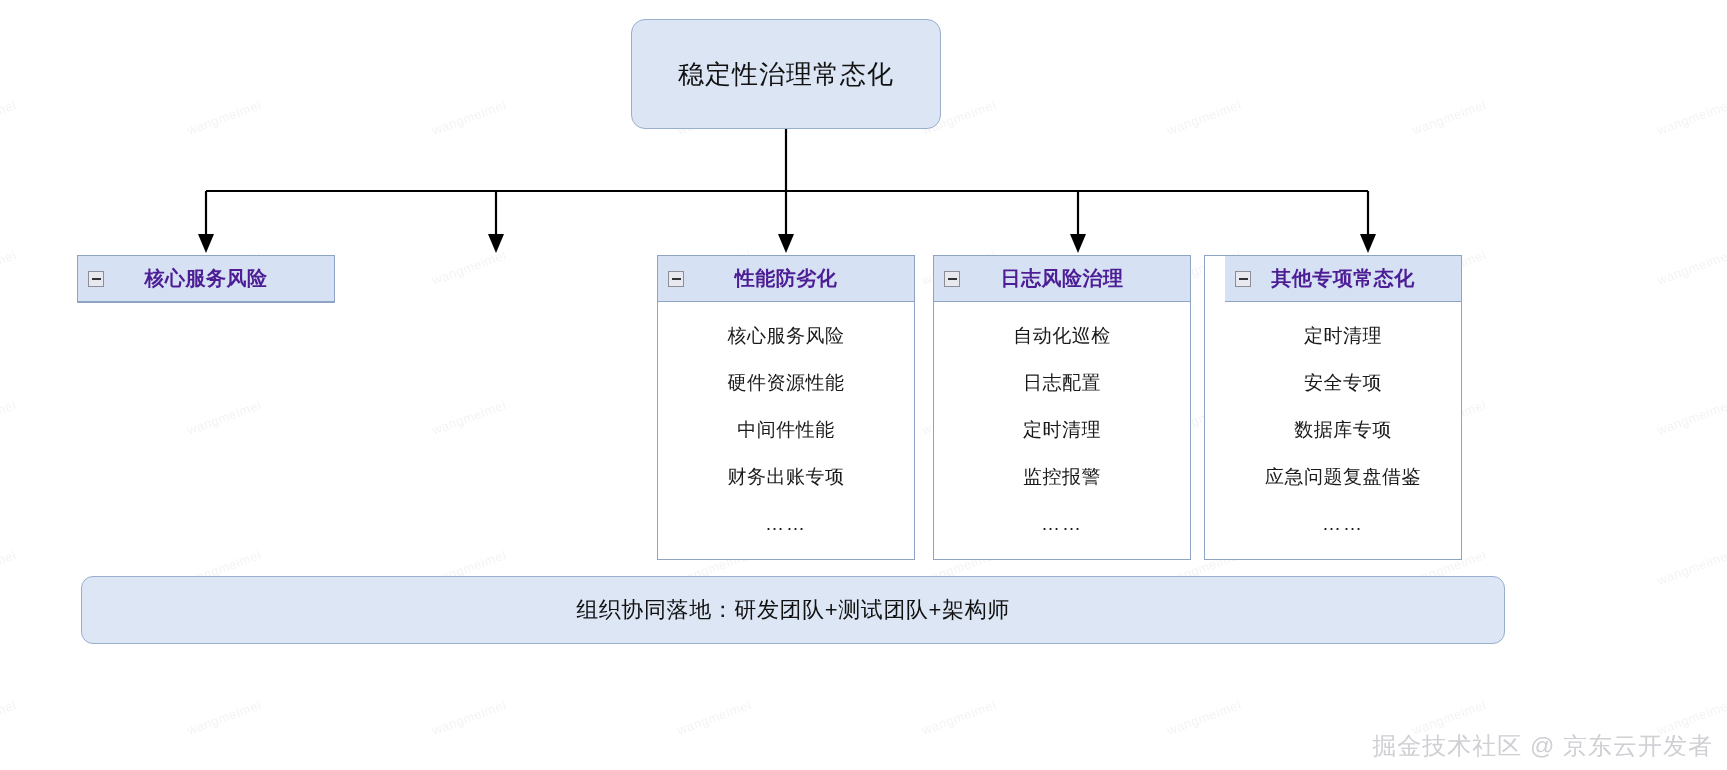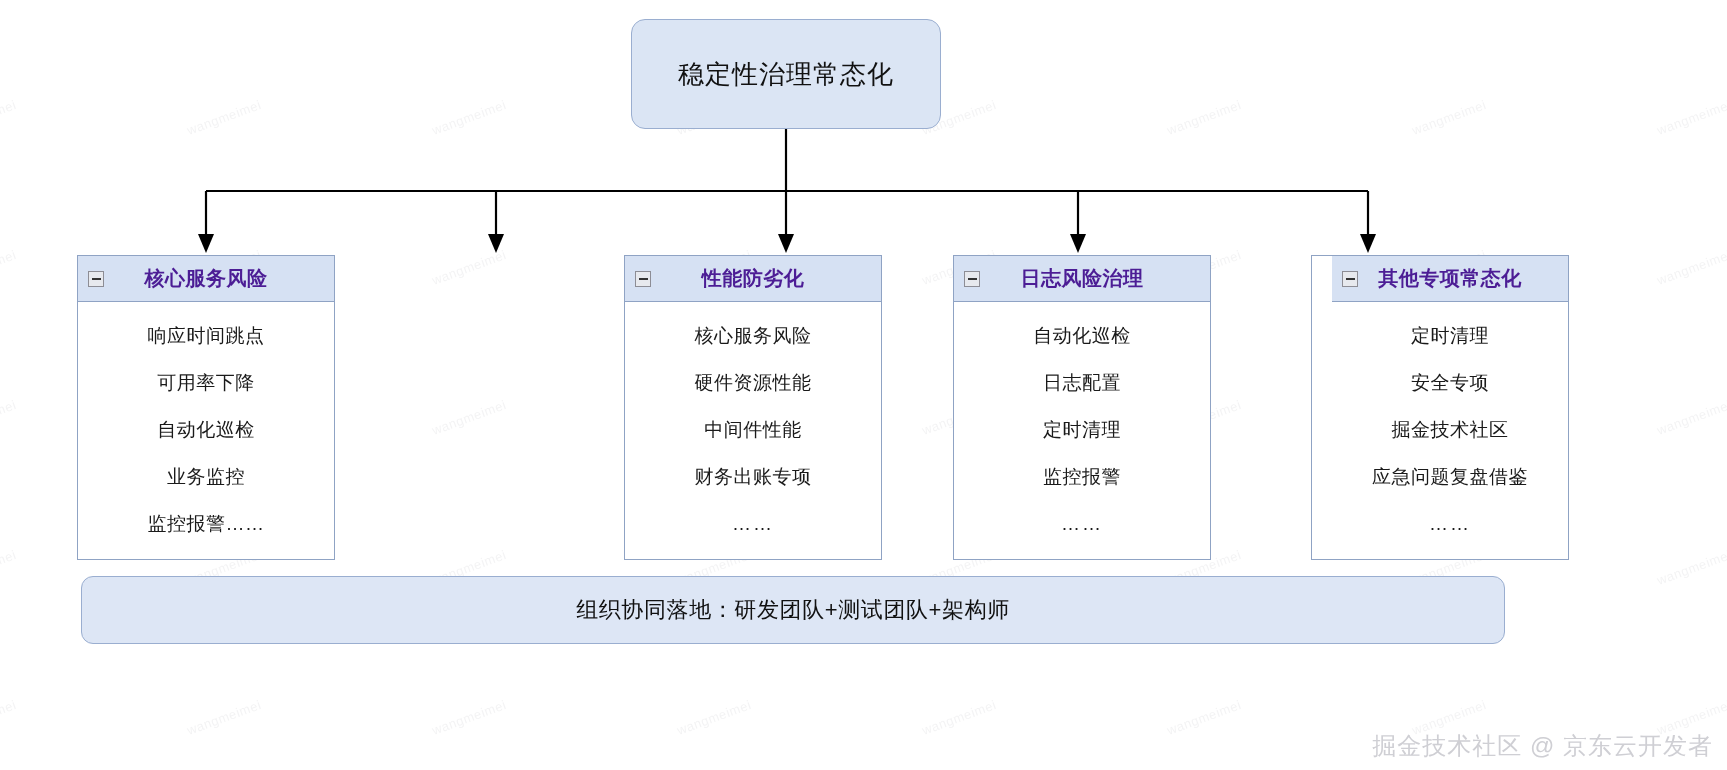--- a/index.html
+++ b/index.html
@@ -241,73 +241,66 @@
     <span class="root-label">稳定性治理常态化</span>
   </div>
 
   <div class="column" style="left:77px;">
     <div class="col-header">
       <span class="collapse-box">
           <i></i>
         </span>
       <span class="header-label">核心服务风险</span>
     </div>
-    <div class="col-body">
-      <div class="col-item">响应时间跳点</div>
-      <div class="col-item">可用率下降</div>
-      <div class="col-item">自动化巡检</div>
-      <div class="col-item">业务监控</div>
-      <div class="col-item">监控报警……</div>
-    </div>
-  </div>
-
-
-  <div class="column" style="left:624px;">
+  </div>
+
+
+  <div class="column" style="left:657px;">
     <div class="col-header">
       <span class="collapse-box">
           <i></i>
         </span>
       <span class="header-label">性能防劣化</span>
     </div>
     <div class="col-body">
       <div class="col-item">核心服务风险</div>
       <div class="col-item">硬件资源性能</div>
       <div class="col-item">中间件性能</div>
       <div class="col-item">财务出账专项</div>
       <div class="col-item ellipsis">……</div>
     </div>
   </div>
 
-  <div class="column" style="left:953px;">
+  <div class="column" style="left:933px;">
     <div class="col-header">
       <span class="collapse-box">
           <i></i>
         </span>
       <span class="header-label">日志风险治理</span>
     </div>
     <div class="col-body">
       <div class="col-item">自动化巡检</div>
       <div class="col-item">日志配置</div>
       <div class="col-item">定时清理</div>
       <div class="col-item">监控报警</div>
       <div class="col-item ellipsis">……</div>
     </div>
   </div>
 
-  <div class="column" style="left:1311px;padding-left:20px;">
+  <div class="column" style="left:1204px;padding-left:20px;">
     <div class="col-header">
       <span class="collapse-box">
           <i></i>
         </span>
       <span class="header-label">其他专项常态化</span>
     </div>
     <div class="col-body">
       <div class="col-item">定时清理</div>
       <div class="col-item">安全专项</div>
-      <div class="col-item">掘金技术社区</div>
+      <div class="col-item">数据库专项</div>
       <div class="col-item">应急问题复盘借鉴</div>
       <div class="col-item ellipsis">……</div>
     </div>
   </div>
 
   <div id="bottom-banner">
     <span class="banner-label">组织协同落地：研发团队+测试团队+架构师</span>
   </div>
 
 </div>

